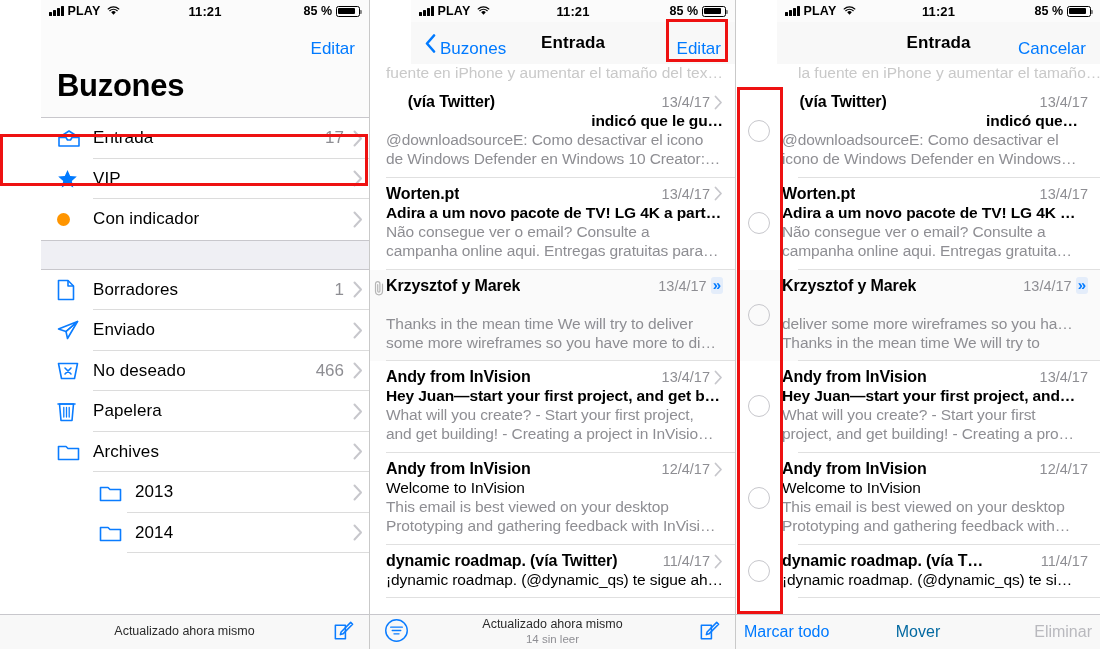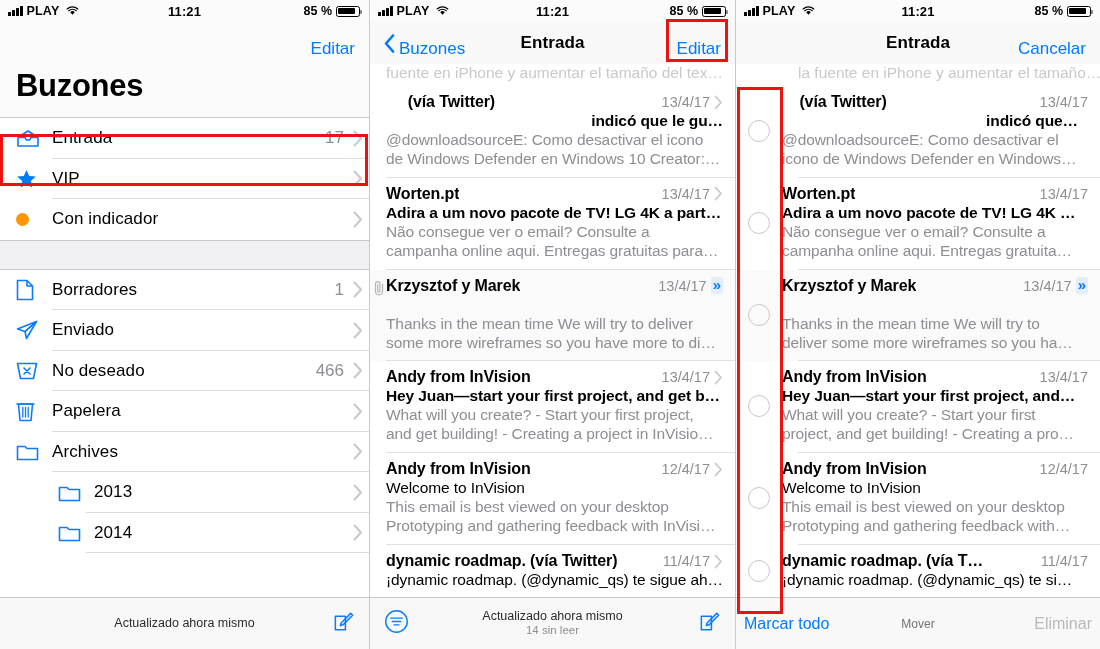--- a/index.html
+++ b/index.html
@@ -4,21 +4,21 @@
 <style>
   * { margin:0; padding:0; box-sizing:border-box; }
   html,body{
     width:1100px; height:649px; overflow:hidden;
     font-family:"Liberation Sans", sans-serif;
     background:#ffffff; color:#000;
     -webkit-font-smoothing:antialiased;
   }
   .screen{ position:relative; width:1100px; height:649px; display:flex; }
 
-  .panel{ position:relative; height:649px; overflow:hidden; background:#fff; }
+  .panel{ position:relative; height:649px; overflow:hidden; background:#fff;padding-left:41px; }
   .panel.p1{ width:369px; }
   .panel.p2{ width:366px; border-left:1px solid #c9c9c9; }
   .panel.p3{ width:365px; border-left:1px solid #c9c9c9; }
 
   
   .statusbar{
     height:22px; display:flex; align-items:center;
     padding:0 9px 0 8px; font-size:12.5px; font-weight:bold;
     background:#fbfbfb; position:relative;
   }
@@ -74,21 +74,21 @@
   .mb-row.indent{ padding-left:58px; }
   .mb-row.indent .sep{ left:86px; }
   .mb-icon{ width:36px; display:flex; align-items:center; justify-content:flex-start; color:#0a7cff; }
   .mb-label{ font-size:17px; flex:1; letter-spacing:.1px; }
   .mb-count{ font-size:17px; color:#8e8e93; margin-right:9px; }
   .mb-chev{ width:10px; height:17px; margin-right:6px; }
   .dot{ width:13px; height:13px; border-radius:50%; background:#ff9500; }
 
   
   .toolbar{
-    position:absolute; left:0; right:0; bottom:0; height:52px;
+    position:absolute; left:0; right:0; bottom:0; height:35px;
     background:#f8f8f8; border-top:1px solid #c8c7cc;
     display:flex; align-items:center; padding:0 14px;
   }
   .tb-center{ position:absolute; left:0; right:0; text-align:center; pointer-events:none; }
   .tb-status{ font-size:12.5px; color:#2b2b2b; line-height:1.25; }
   .tb-sub{ font-size:11.5px; color:#8e8e93; line-height:1.2; }
   .tb-right{ margin-left:auto; z-index:2; }
   .tb-left{ z-index:2; }
 
   
@@ -578,22 +578,22 @@
         <div class="row-body">
           <div class="mail-head">
             <span class="mail-from">Krzysztof y Marek</span>
             <span class="mail-meta">
               <span class="mail-date">13/4/17</span>
               <span class="dbl-chev">»</span>
             </span>
           </div>
           <div class="mail-subj" style="color:transparent;">.&nbsp;.&nbsp;&nbsp;&nbsp;.</div>
           <div class="mail-prev" style="padding-right:10px;">
+            <div class="ell">deliver some more wireframes so you hav…</div>
             <div class="ell">Thanks in the mean time We will try to</div>
-            <div class="ell">deliver some more wireframes so you hav…</div>
           </div>
         </div>
         <span class="sep" style="left:62px;"></span>
       </div>
 
       <div class="mail-row row-flex" style="padding-left:0;">
         <div class="sel-col">
             <span class="sel-circle"></span>
           </div>
         <div class="row-body">
@@ -644,20 +644,20 @@
             </span>
           </div>
           <div class="mail-subj plain" style="padding-right:10px;">¡dynamic roadmap. (@dynamic_qs) te sig…</div>
         </div>
         <span class="sep" style="left:62px;"></span>
       </div>
     </div>
 
     <div class="toolbar" style="padding:0 8px;">
       <span style="flex:1;text-align:left;font-size:16px;color:#007aff;">Marcar todo</span>
-      <span style="flex:1;text-align:center;font-size:12px;color:#737373;">Mover</span>
+      <span style="flex:1;text-align:center;font-size:16px;color:#0369a1;">Mover</span>
       <span style="flex:1;text-align:right;font-size:16px;color:#b9b9be;">Eliminar</span>
     </div>
 
     <div class="redbox" style="left:1px;top:87px;width:46px;height:527px;"></div>
   </div>
 
 </div>
 
 </body></html>

